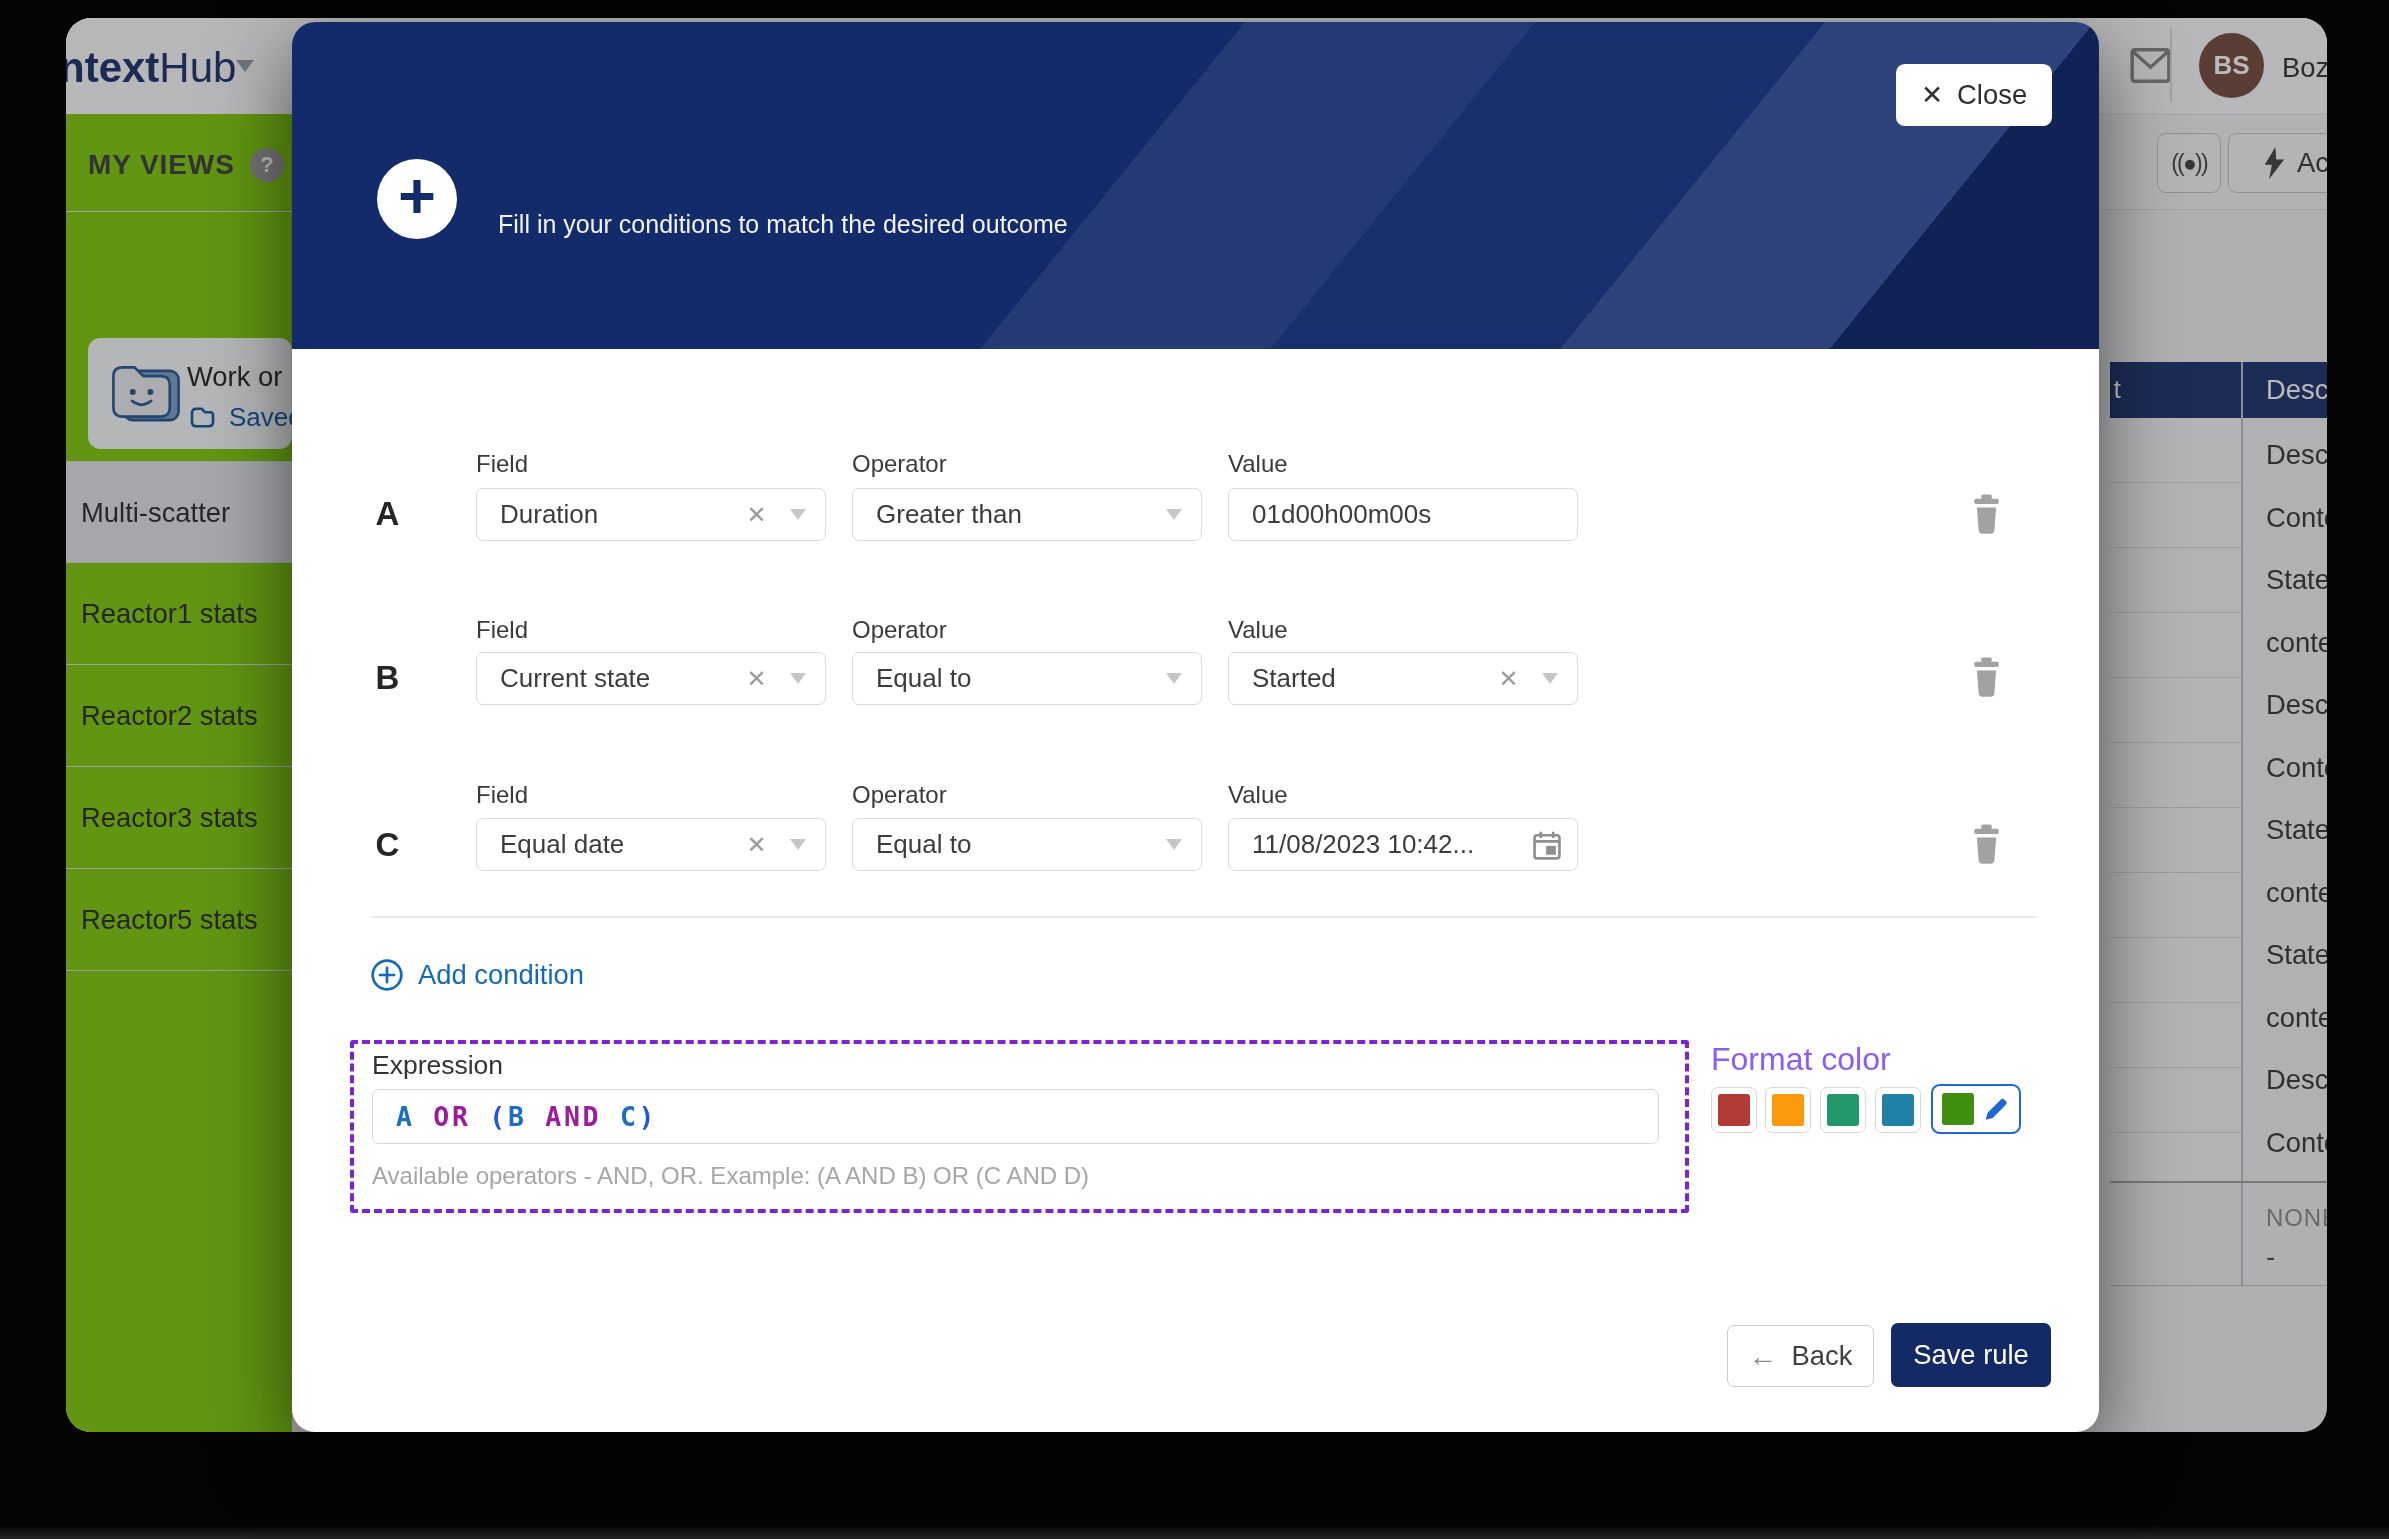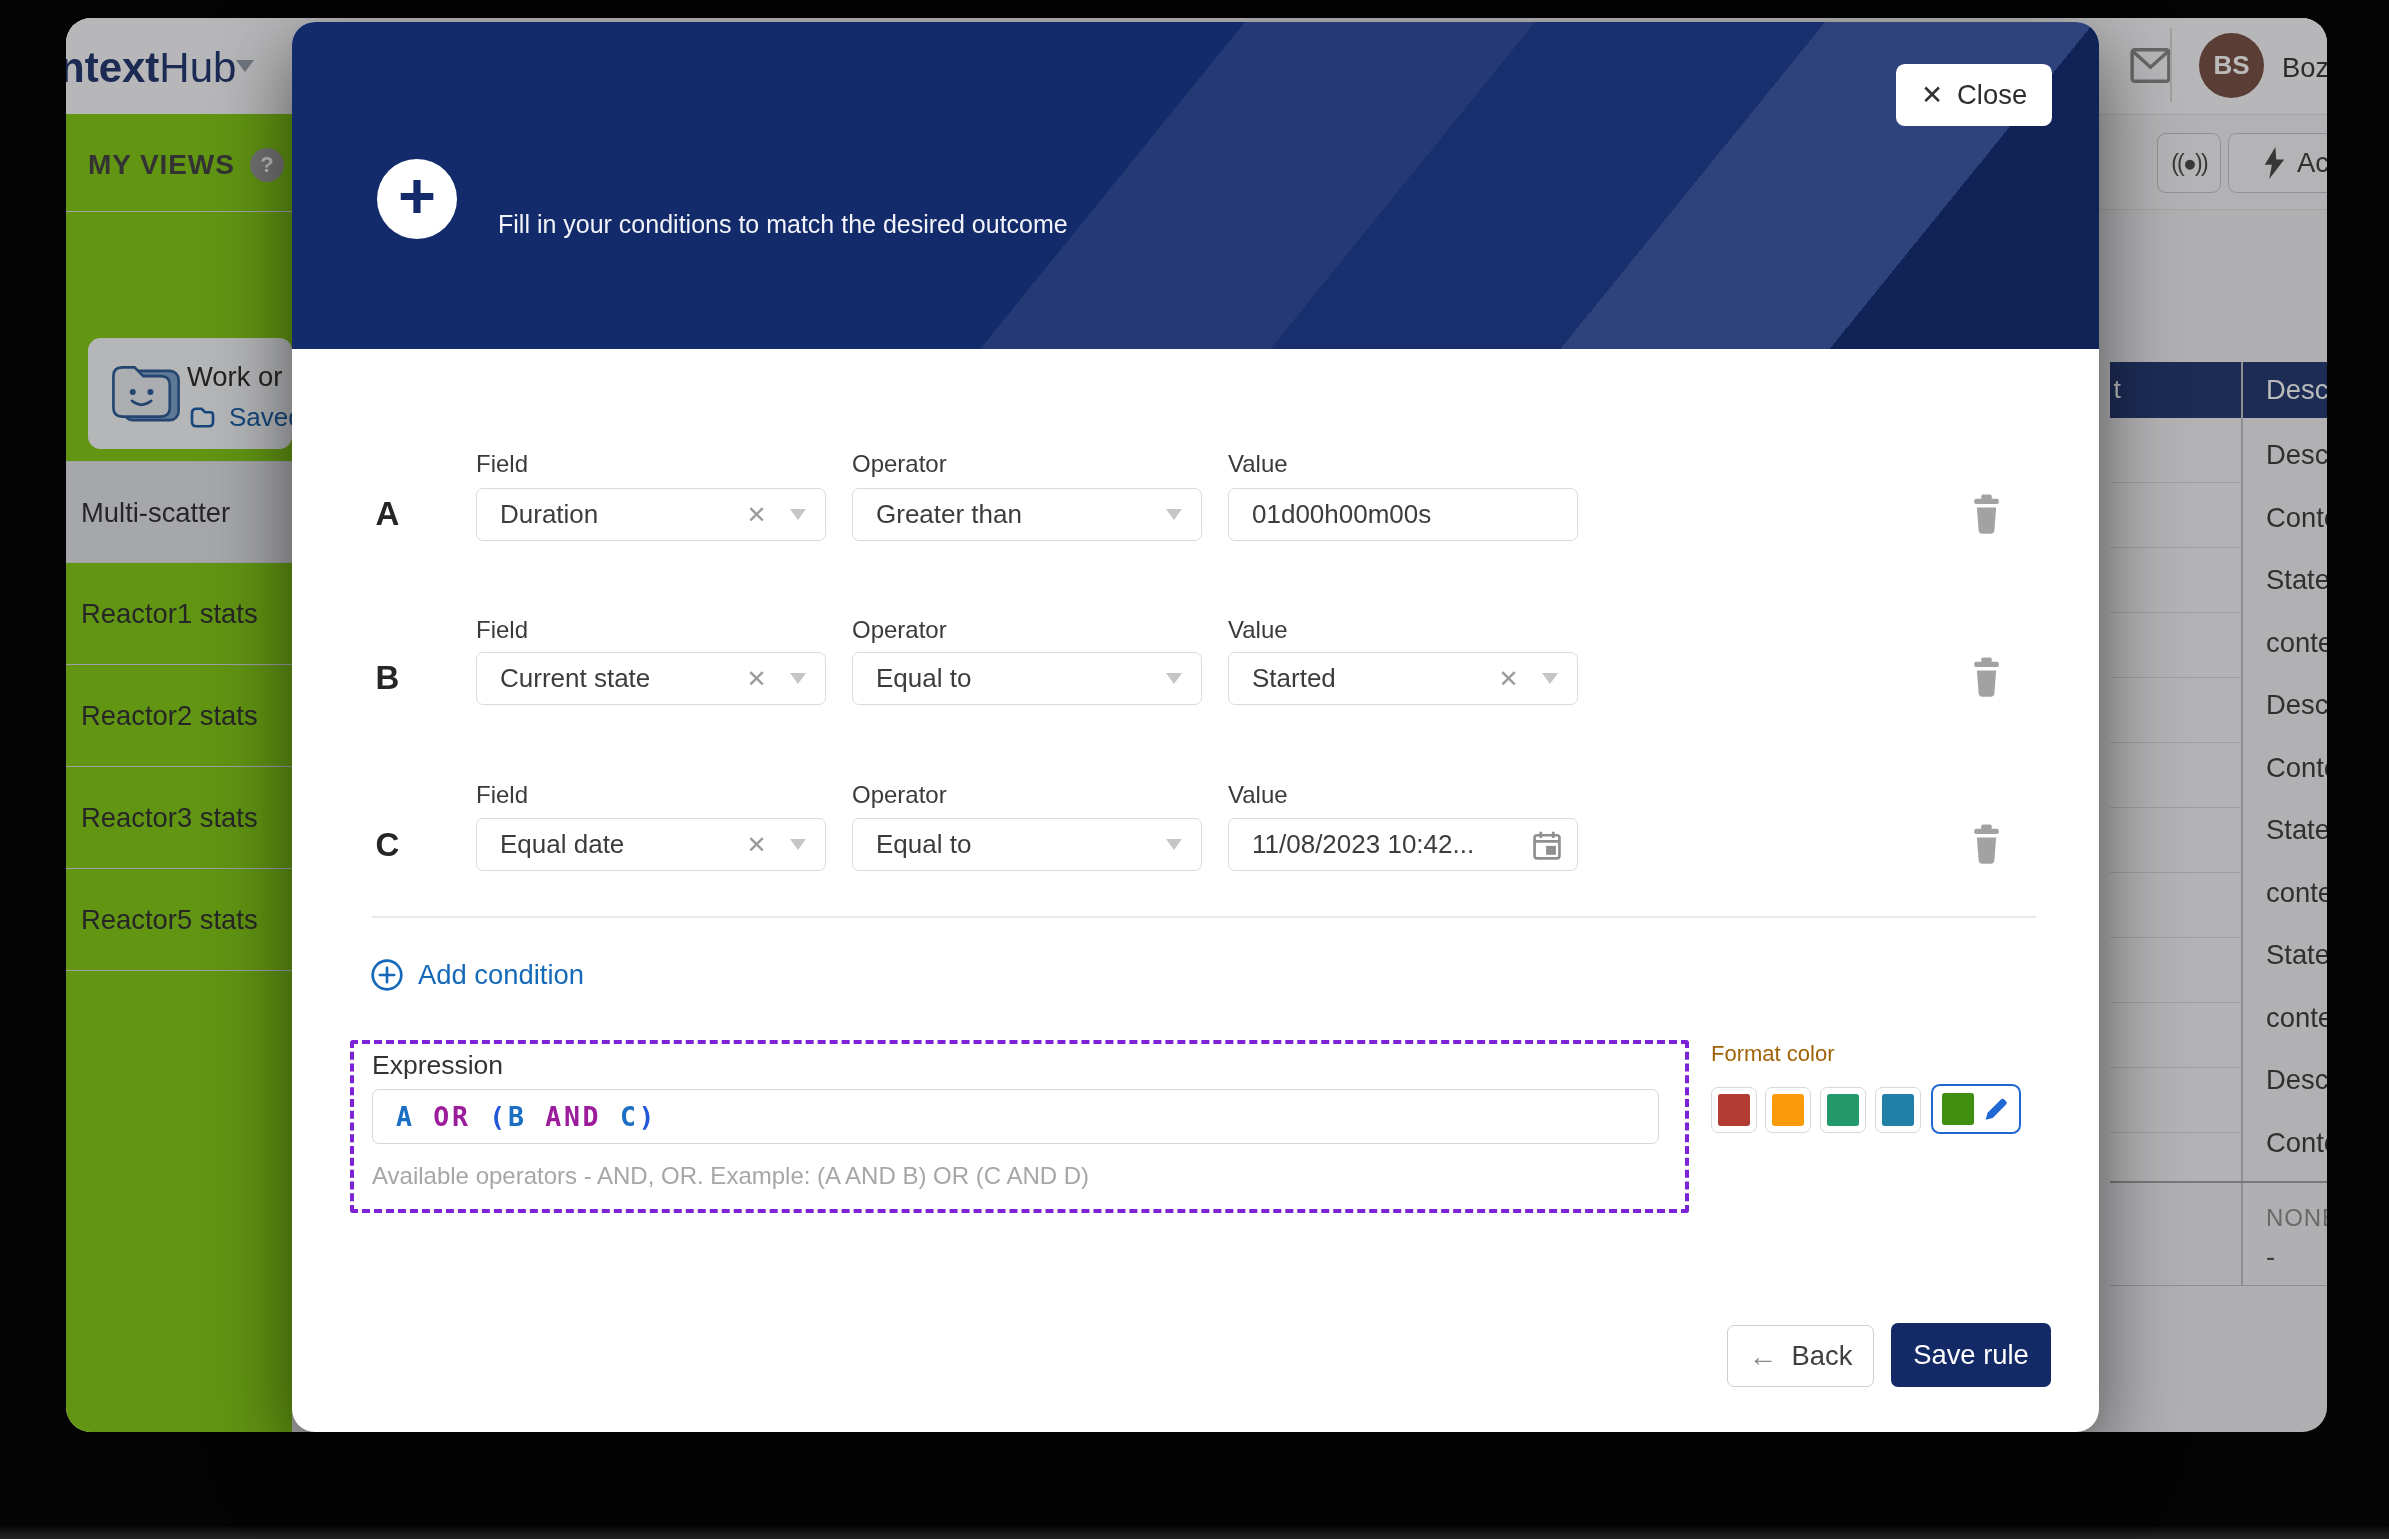--- a/index.html
+++ b/index.html
@@ -88,21 +88,21 @@
   #add-condition{left:78px;top:936px;display:flex;align-items:center;gap:14px;color:#1569b8;font-size:27.4px;cursor:pointer;}
 
   #expr-zone{left:58px;top:1018px;width:1339px;height:173px;border:4.4px dashed #7e22d8;border-radius:3.5px;box-sizing:border-box;}
   #expr-label{left:80px;top:1028px;font-size:26.5px;color:#333;}
   #expr-input{left:80px;top:1067px;width:1287px;height:55px;border:1.8px solid #d6d6d6;border-radius:7px;background:#fff;
               box-sizing:border-box;display:flex;align-items:center;}
   #expr-text{margin-left:23px;font-family:"DejaVu Sans Mono","Liberation Mono",monospace;font-weight:700;
              font-size:26.5px;letter-spacing:2.7px;white-space:pre;}
   #expr-helper{left:80px;top:1140px;font-size:24px;color:#a6a6a8;}
 
-  #format-label{left:1419px;top:1019px;font-size:22px;color:#a16207;}
+  #format-label{left:1419px;top:1019px;font-size:32px;color:#8b5cf6;}
   .swatch-box{position:absolute;top:1065px;width:46px;height:46px;border:1.8px solid #d8d8d8;border-radius:7px;background:#fff;
               box-sizing:border-box;display:flex;align-items:center;justify-content:center;cursor:pointer;}
   .swatch-inner{width:32px;height:32px;border-radius:2.7px;}
   #custom-swatch{position:absolute;left:1639px;top:1062px;width:90px;height:50px;border:2.7px solid #1f67d2;border-radius:8.8px;
                  background:#fff;box-sizing:border-box;display:flex;align-items:center;justify-content:space-evenly;cursor:pointer;}
 
   #back-btn{left:1435px;top:1303px;width:147px;height:62px;background:#fff;border:1.8px solid #cdcdcd;border-radius:7px;
             display:flex;align-items:center;justify-content:center;gap:14px;font-size:27.4px;color:#3f3f3f;box-sizing:border-box;cursor:pointer;}
   #back-btn .arr{color:#8a8a8a;font-size:29px;}
   #save-btn{left:1599px;top:1301px;width:160px;height:64px;background:#132a66;border:none;border-radius:7px;

